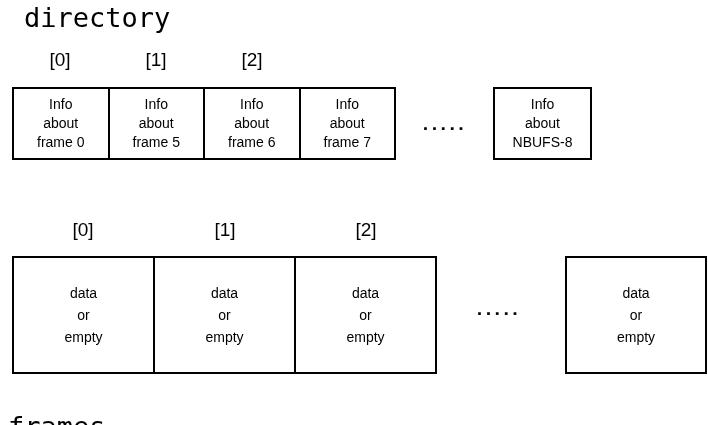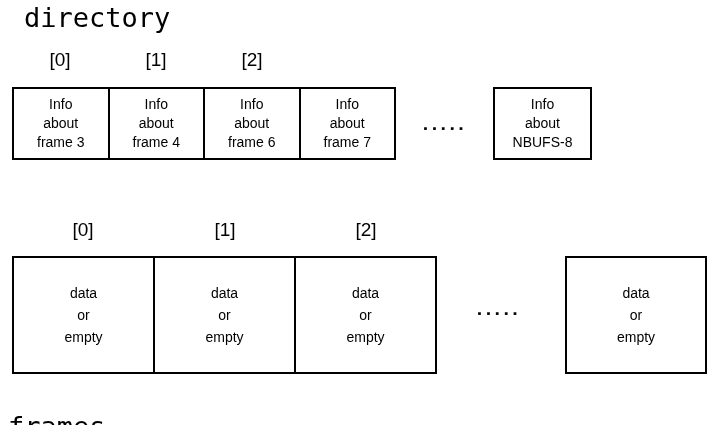--- a/index.html
+++ b/index.html
@@ -105,26 +105,26 @@
   <div class="mono-label directory-label">directory</div>
 
   <div class="idx top-idx ti0">[0]</div>
   <div class="idx top-idx ti1">[1]</div>
   <div class="idx top-idx ti2">[2]</div>
 
   <div class="row top-row">
     <div class="cell">
       <div class="cell-line">Info</div>
       <div class="cell-line">about</div>
-      <div class="cell-line">frame 3</div>
+      <div class="cell-line">frame 0</div>
     </div>
     <div class="cell">
       <div class="cell-line">Info</div>
       <div class="cell-line">about</div>
-      <div class="cell-line">frame 4</div>
+      <div class="cell-line">frame 5</div>
     </div>
     <div class="cell">
       <div class="cell-line">Info</div>
       <div class="cell-line">about</div>
       <div class="cell-line">frame 6</div>
     </div>
     <div class="cell">
       <div class="cell-line">Info</div>
       <div class="cell-line">about</div>
       <div class="cell-line">frame 7</div>

